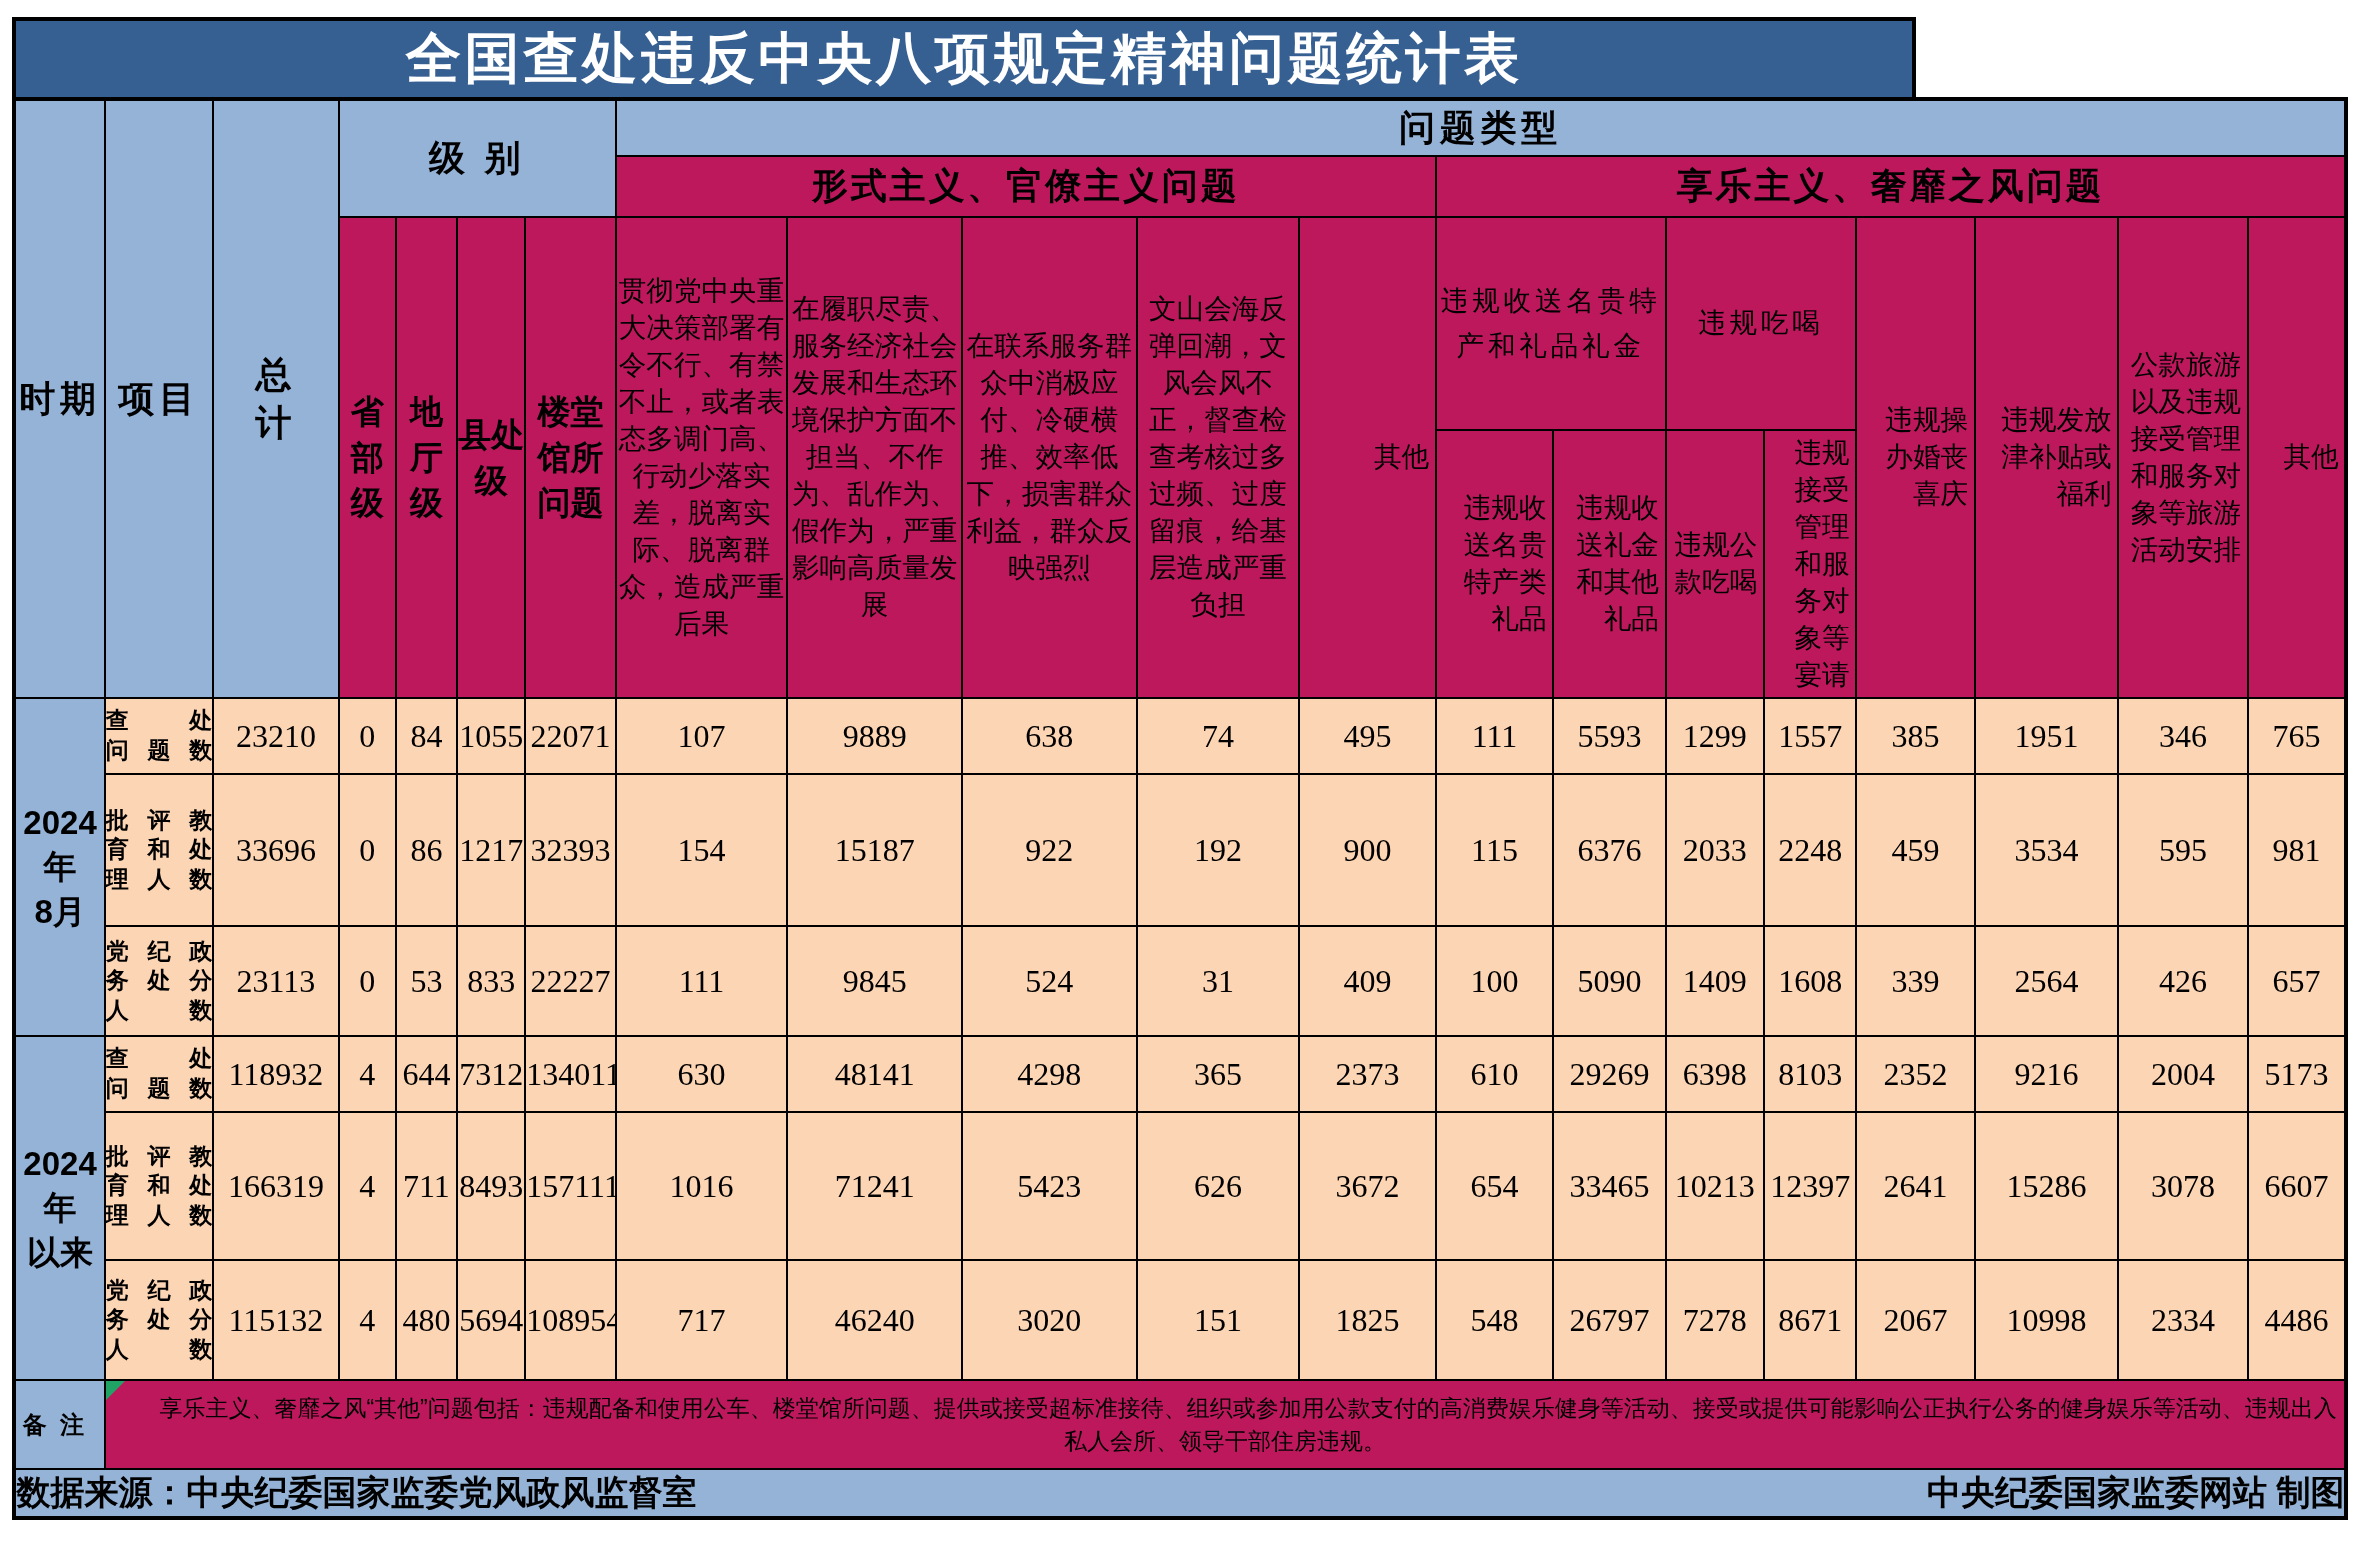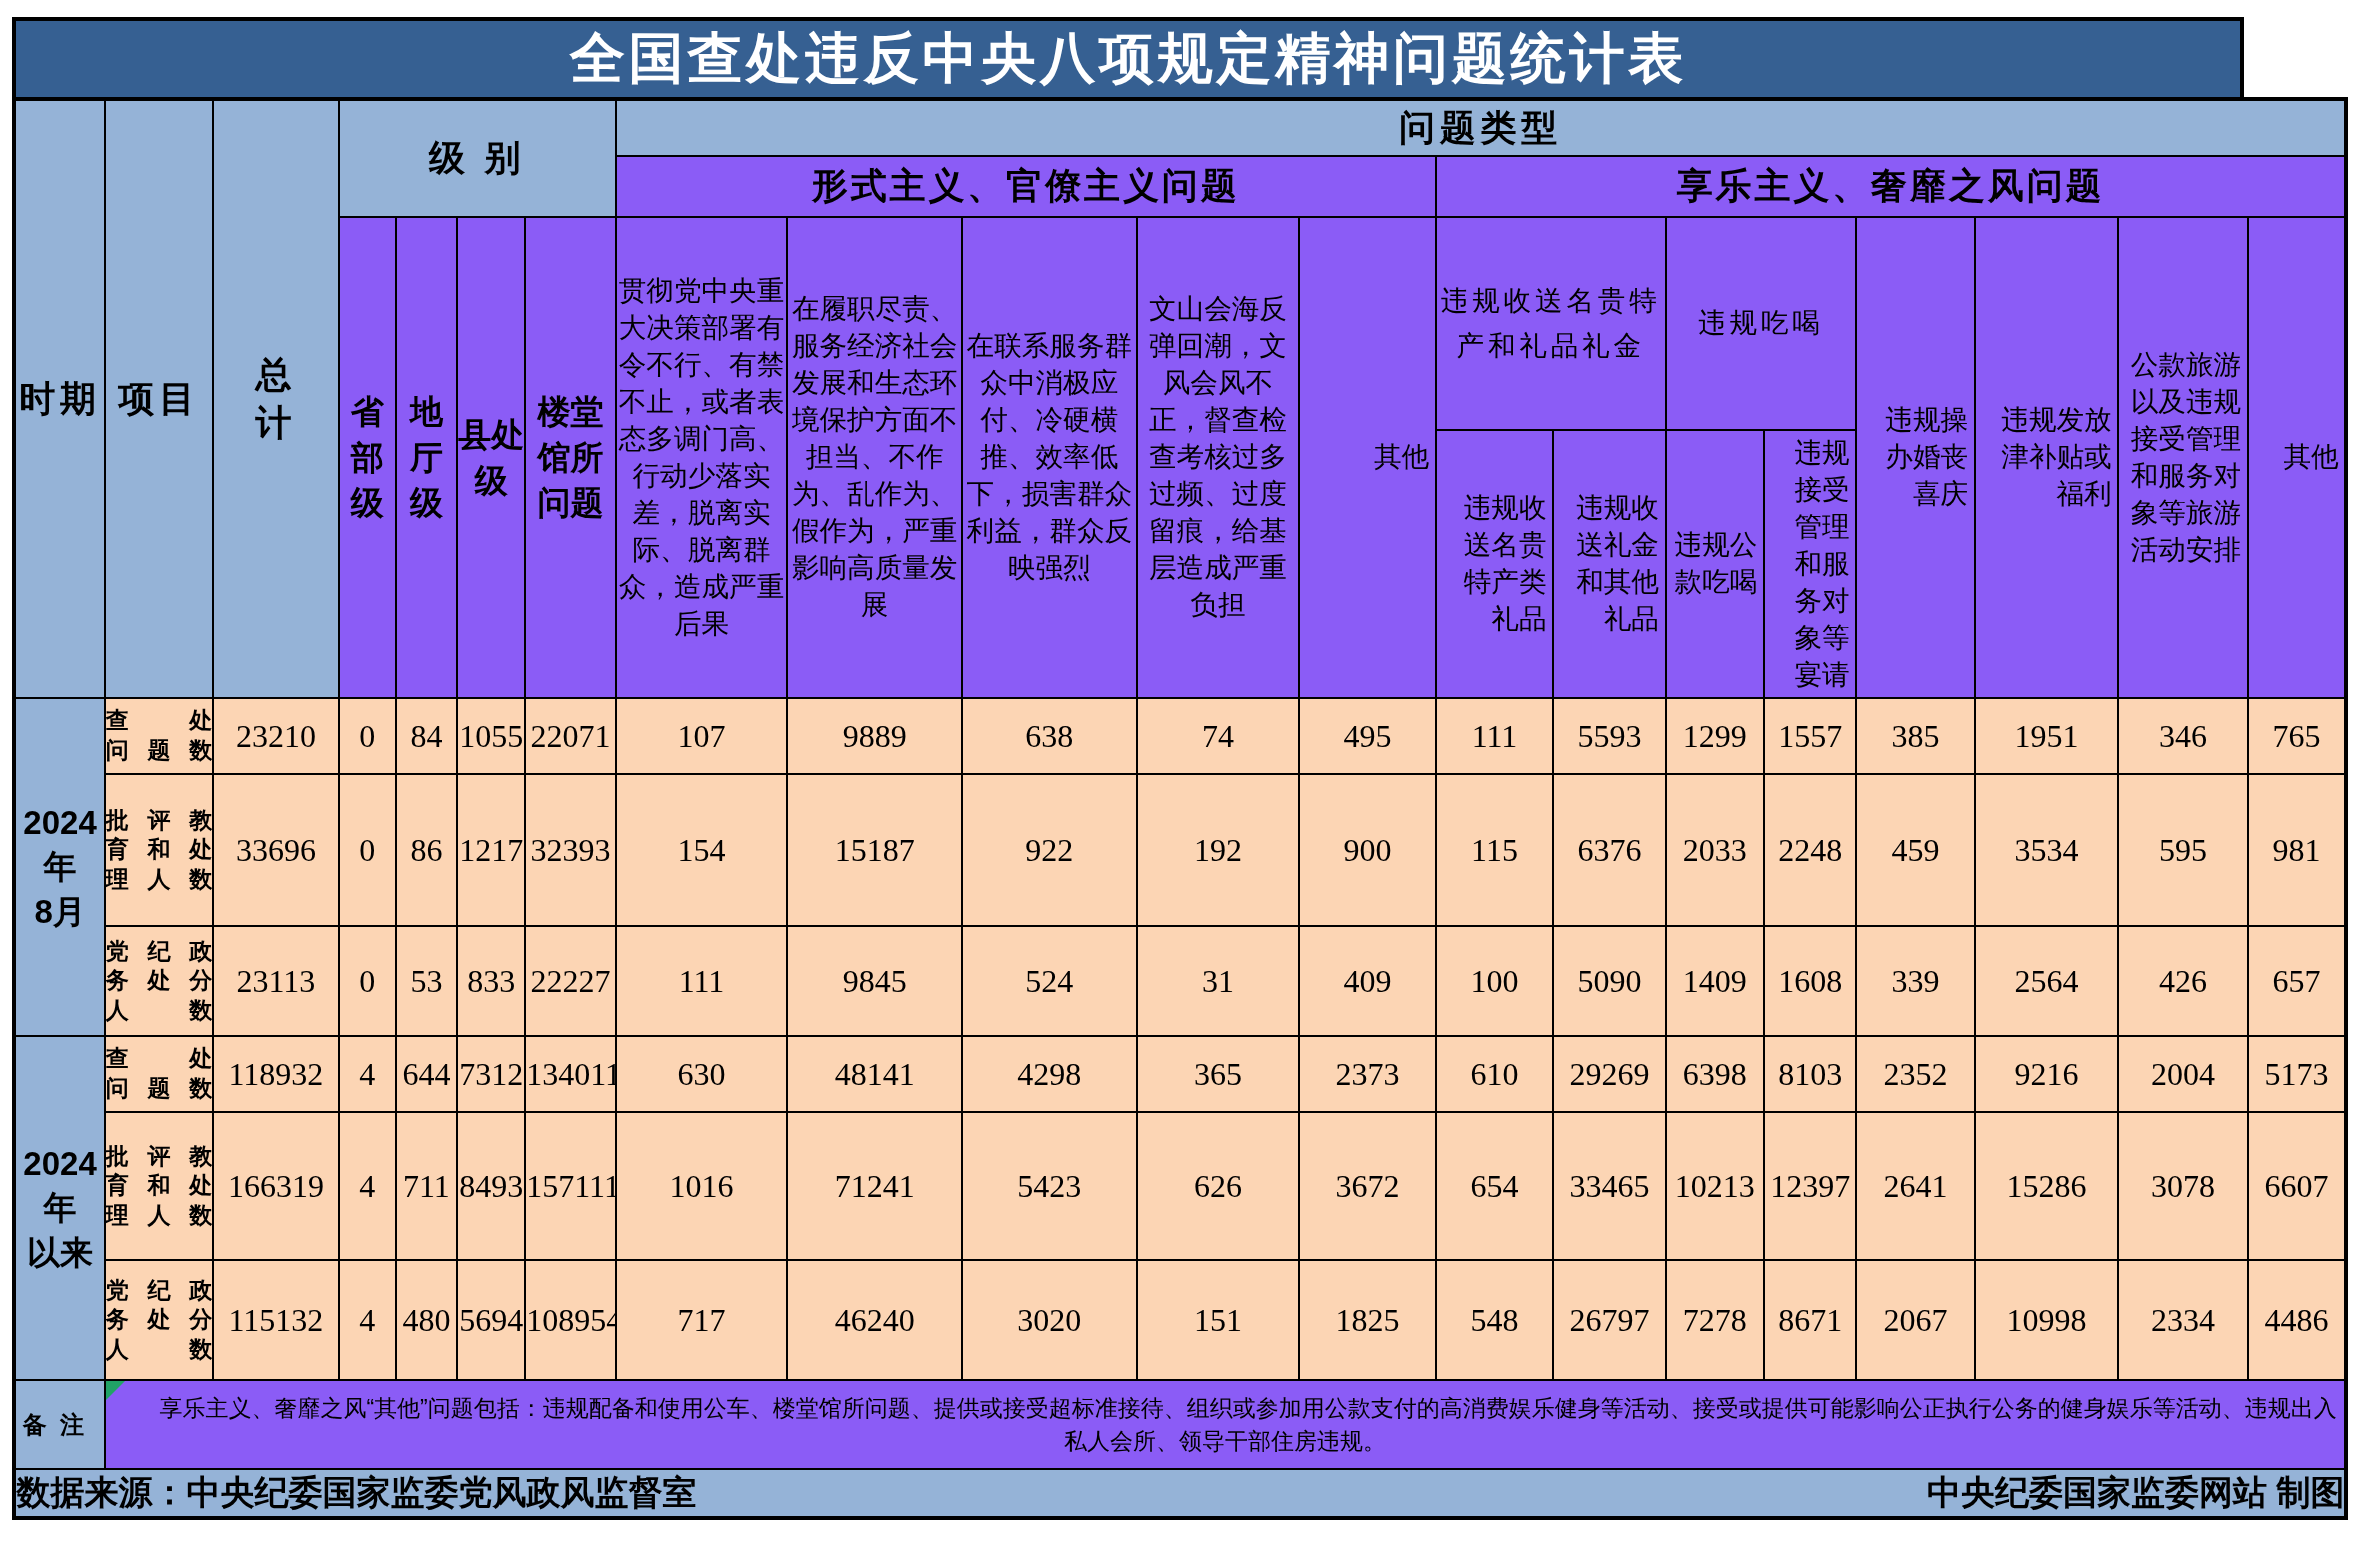--- a/index.html
+++ b/index.html
@@ -2,42 +2,42 @@
 <html style="font-size:15px"><head>
 <meta charset="utf-8">
 <style>
   html,body{margin:0;padding:0;background:#fff;}
   .page{
     width:2361px;height:1564px;box-sizing:border-box;
     padding:17px 12.4px 11.4px 12.4px;background:#ffffff;
     font-family:"Liberation Sans",sans-serif;color:#000;
   }
   .titlebar{
-    width:2232px;height:80px;box-sizing:border-box;
+    width:1904px;height:80px;box-sizing:border-box;
     background:#366092;border:4.8px solid #000;border-bottom:none;
     display:flex;align-items:center;justify-content:center;
     color:#fff;font-family:"Liberation Serif",serif;
     font-size:55px;font-weight:bold;letter-spacing:3.8px;
   }
   table.stat{
     width:2336px;border-collapse:collapse;table-layout:fixed;
     border:4.8px solid #000;
   }
   table.stat td{
     border:2.9px solid #000;vertical-align:middle;text-align:center;
     overflow:hidden;padding:0;
   }
   
   .rA{height:57px}.rB{height:61px}.rC1{height:213px}.rC2{height:255px}
   .rv1{height:76px}.rv2{height:152px}.rv3{height:110px}
   .rv4{height:76px}.rv5{height:148px}.rv6{height:120px}
   .rnote{height:89px}.rsrc{height:44px}
   
   .hmid{background:#95B3D7;}
-  .hlight{background:#8b5cf6;}
+  .hlight{background:#be185d;}
   .peach{background:#FCD5B4;}
   
   .blabel{font-weight:bold;font-size:36px;letter-spacing:4.8px;}
   .band{font-weight:bold;font-size:36px;letter-spacing:2.9px;}
   .lvl{font-weight:bold;font-size:33px;line-height:1.38;padding:0 3.8px;}
   .desc{
     font-family:"Liberation Serif",serif;font-weight:normal;font-size:27.6px;
     line-height:1.34;text-align:justify;padding:9.5px 12.4px;
   }
   .desc.ctr{text-align:right;padding:3.8px 5.7px;}

